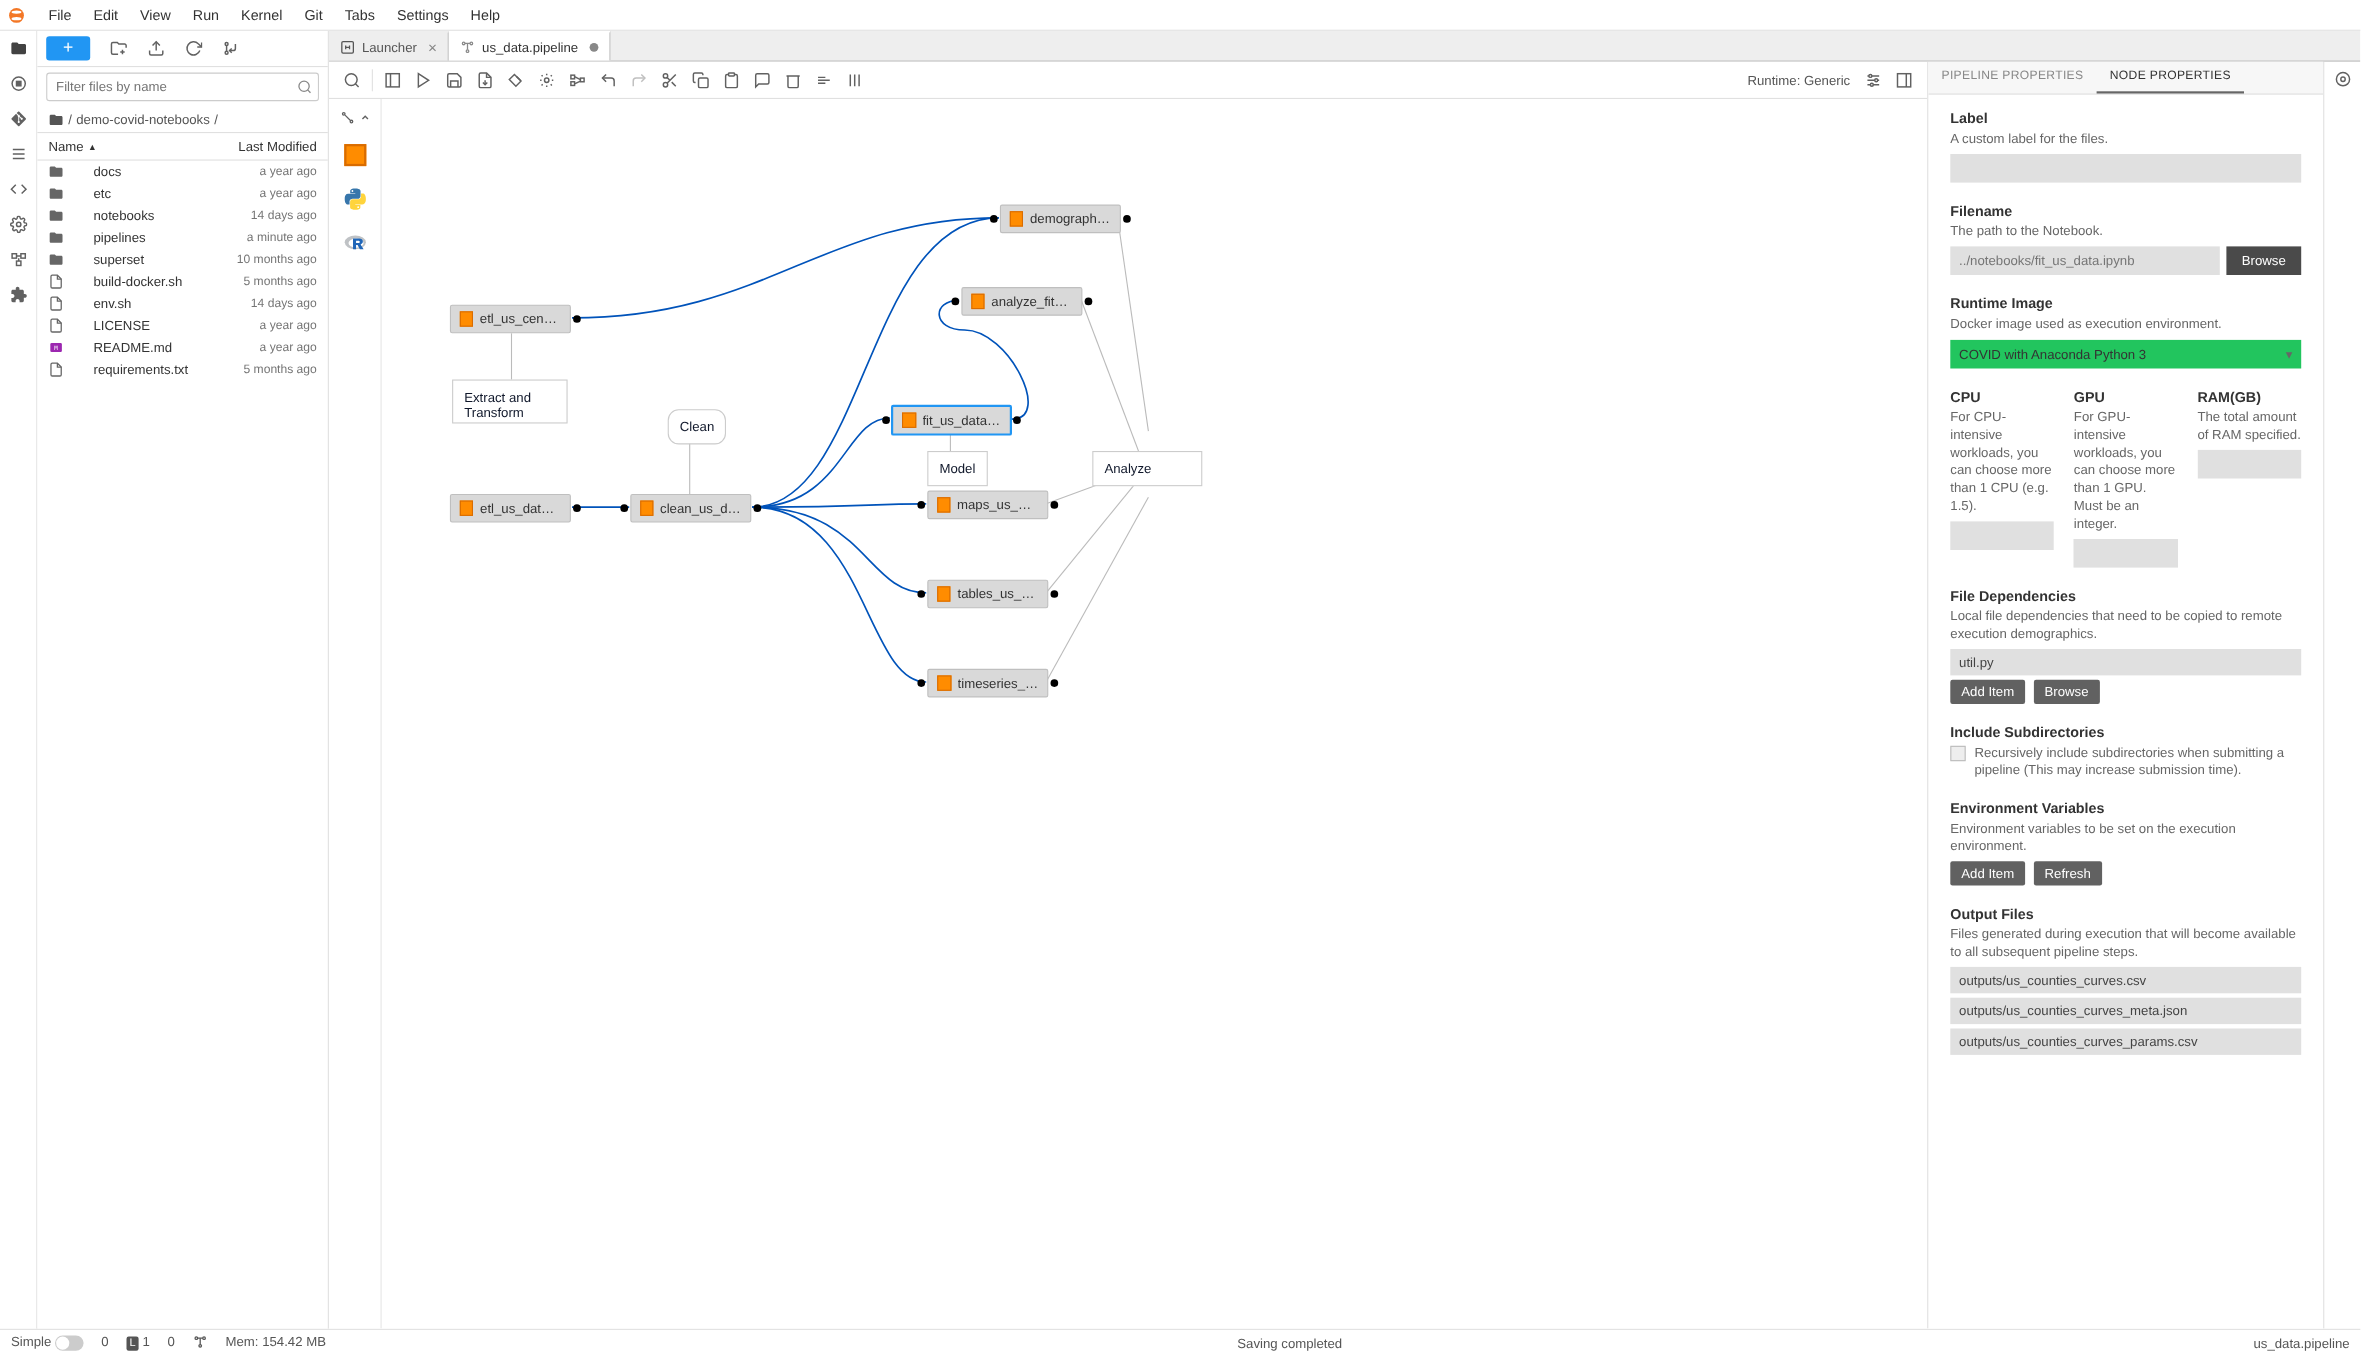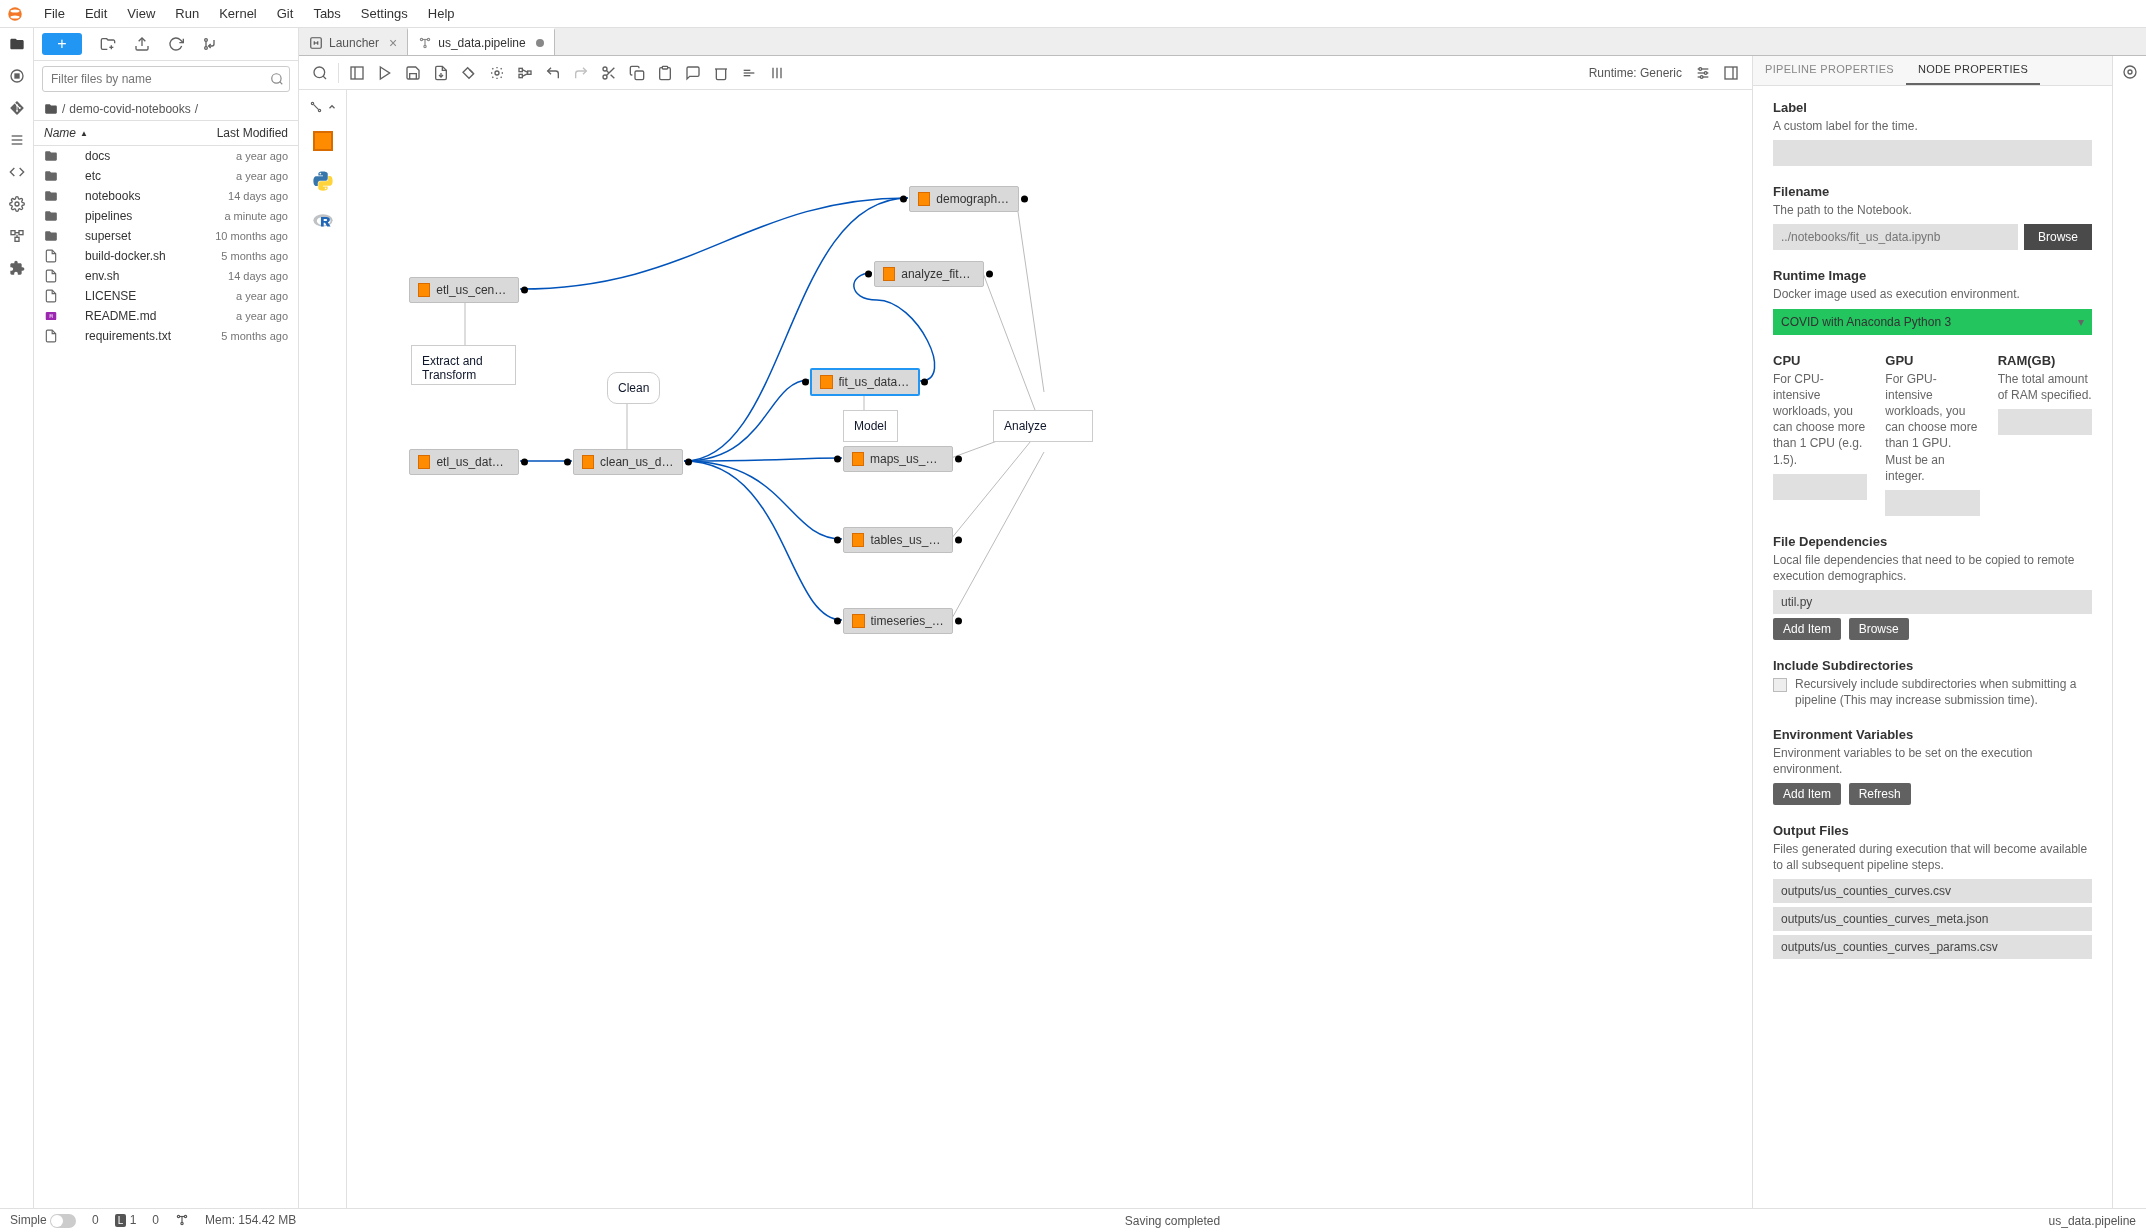--- a/index.html
+++ b/index.html
@@ -23,21 +23,21 @@
 
 .file-panel { width: 265px; border-right: 1px solid #e0e0e0; display: flex; flex-direction: column; background: #fff; }
 .file-toolbar { display: flex; align-items: center; padding: 5px 8px; gap: 18px; border-bottom: 1px solid #e0e0e0; }
 .file-toolbar .new-btn { background: #2196f3; color: #fff; border: none; border-radius: 3px; width: 40px; height: 22px; font-size: 16px; cursor: pointer; display:flex; align-items:center; justify-content:center;}
 .file-toolbar .tb-icon { color: #616161; cursor: pointer; display:flex;}
 .filter-box { margin: 5px 8px 6px 8px; position: relative; }
 .filter-box input { width: 100%; padding: 5px 26px 5px 8px; border: 1px solid #ccc; border-radius: 3px; font-size: 12px; }
 .filter-box .search-ic { position: absolute; right: 6px; top: 50%; transform: translateY(-50%); color: #888; }
 .breadcrumb { display: flex; align-items: center; padding: 4px 10px; font-size: 12px; color: #555; border-bottom: 1px solid #e0e0e0; gap:4px;}
 .file-table-header { display: flex; padding: 5px 10px; border-bottom: 1px solid #e0e0e0; font-size: 12px; color: #333; }
-.file-table-header .col-name { flex: 1; display:flex; align-items:center; gap:4px;font-style:italic;}
+.file-table-header .col-name { flex: 1; display:flex; align-items:center; gap:4px;}
 .file-table-header .col-mod { width: 95px; text-align: right; }
 .file-list { flex: 1; overflow-y: auto; }
 .file-row { display: flex; padding: 3px 10px; font-size: 12px; color: #333; cursor: pointer; align-items: center; }
 .file-row .file-ic { width: 18px; color: #666; display:flex;}
 .file-row .file-name { flex: 1; overflow: hidden; text-overflow: ellipsis; white-space: nowrap; margin-left: 23px; }
 .file-row .file-mod { width: 95px; text-align: right; color: #757575; font-size: 11px; }
 
 
 .editor-area { flex: 1; display: flex; flex-direction: column; overflow: hidden; position:relative;}
 .tabs-bar { display: flex; height: 28px; border-bottom: 1px solid #bdbdbd; background: #eeeeee; }
@@ -634,21 +634,21 @@
         </div>
 
         <div class="props-panel">
           <div class="props-tabs">
             <div class="ptab">PIPELINE PROPERTIES</div>
             <div class="ptab active">NODE PROPERTIES</div>
           </div>
           <div class="props-body">
             <div class="prop-group">
               <div class="prop-label">Label</div>
-              <div class="prop-desc">A custom label for the time.</div>
+              <div class="prop-desc">A custom label for the files.</div>
               <input class="prop-input" style="">
             </div>
             <div class="prop-group">
               <div class="prop-label">Filename</div>
               <div class="prop-desc">The path to the Notebook.</div>
               <div class="prop-row-inline">
                 <input class="prop-input" placeholder="../notebooks/fit_us_data.ipynb" style="">
                 <button class="browse-btn">Browse</button>
               </div>
             </div>

